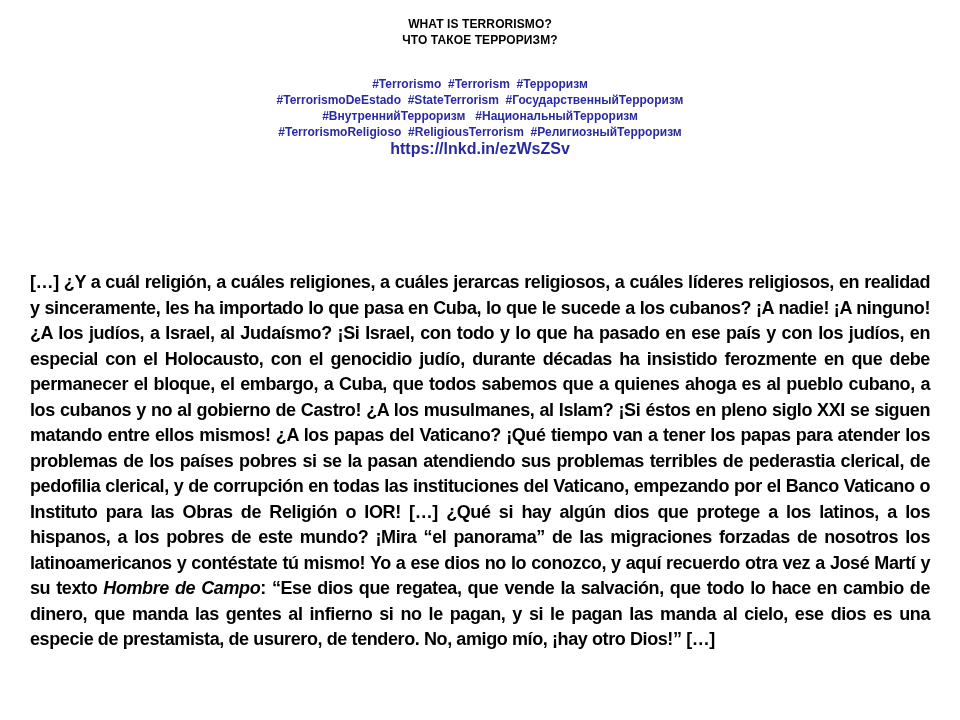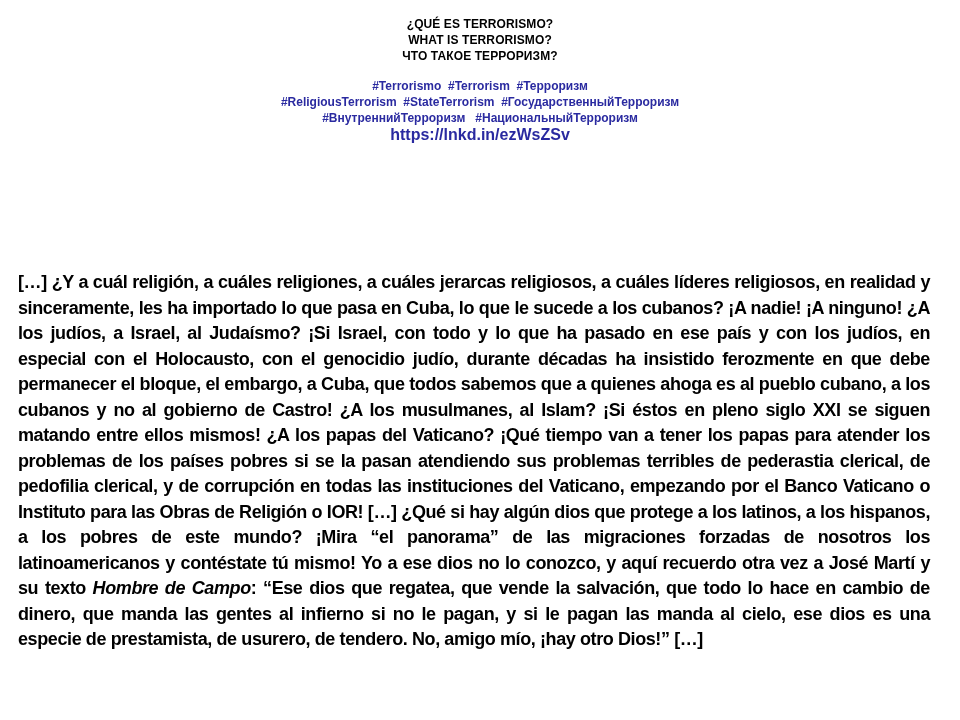--- a/index.html
+++ b/index.html
@@ -20,67 +20,67 @@
     text-align: center;
   }
   .title-line {
     font-size: 12px;
     font-weight: bold;
     color: #000000;
     line-height: 16px;
     letter-spacing: 0.1px;
   }
   .tags-block {
-    margin-top: 14px;
+    margin-top: 28px;
     text-align: center;
   }
   .tag-line {
     font-size: 12px;
     font-weight: bold;
     color: #2A2AA0;
     line-height: 16px;
     white-space: pre-wrap;
   }
   .url-line {
     font-size: 16px;
     font-weight: bold;
     color: #2A2AA0;
     line-height: 16px;
     text-decoration: none;
     display: inline-block;
   }
   .body-text {
     position: absolute;
-    left: 18px;
+    left: 30px;
     right: 30px;
     top: 270px;
     text-align: justify;
     font-size: 18px;
     font-weight: bold;
     color: #000000;
     line-height: 25.5px;
     letter-spacing: -0.4px;
   }
   .italic-phrase {
     font-style: italic;
   }
 </style>
 </head>
 <body>
 
 <div class="slide">
 
   <div class="header">
-    <div class="title-line">¿QUÉ ES TERRORISMO?</div>
     <div class="title-line">WHAT IS TERRORISMO?</div>
     <div class="title-line">ЧТО ТАКОЕ ТЕРРОРИЗМ?</div>
 
     <div class="tags-block">
       <div class="tag-line">#Terrorismo  #Terrorism  #Терроризм</div>
-      <div class="tag-line">#ReligiousTerrorism  #StateTerrorism  #ГосударственныйТерроризм</div>
+      <div class="tag-line">#TerrorismoDeEstado  #StateTerrorism  #ГосударственныйТерроризм</div>
       <div class="tag-line">#ВнутреннийТерроризм   #НациональныйТерроризм</div>
+      <div class="tag-line">#TerrorismoReligioso  #ReligiousTerrorism  #РелигиозныйТерроризм</div>
       <a class="url-line" href="#">https://lnkd.in/ezWsZSv</a>
     </div>
   </div>
 
   <div class="body-text"><span>[…] ¿Y a cuál religión, a cuáles religiones, a cuáles jerarcas religiosos, a cuáles líderes religiosos, en realidad y sinceramente, les ha importado lo que pasa en Cuba, lo que le sucede a los cubanos? ¡A nadie! ¡A ninguno! ¿A los judíos, a Israel, al Judaísmo? ¡Si Israel, con todo y lo que ha pasado en ese país y con los judíos, en especial con el Holocausto, con el genocidio judío, durante décadas ha insistido ferozmente en que debe permanecer el bloque, el embargo, a Cuba, que todos sabemos que a quienes ahoga es al pueblo cubano, a los cubanos y no al gobierno de Castro! ¿A los musulmanes, al Islam? ¡Si éstos en pleno siglo XXI se siguen matando entre ellos mismos! ¿A los papas del Vaticano? ¡Qué tiempo van a tener los papas para atender los problemas de los países pobres si se la pasan atendiendo sus problemas terribles de pederastia clerical, de pedofilia clerical, y de corrupción en todas las instituciones del Vaticano, empezando por el Banco Vaticano o Instituto para las Obras de Religión o IOR! […] ¿Qué si hay algún dios que protege a los latinos, a los hispanos, a los pobres de este mundo? ¡Mira “el panorama” de las migraciones forzadas de nosotros los latinoamericanos y contéstate tú mismo! Yo a ese dios no lo conozco, y aquí recuerdo otra vez a José Martí y su texto </span><span class="italic-phrase">Hombre de Campo</span><span>: “Ese dios que regatea, que vende la salvación, que todo lo hace en cambio de dinero, que manda las gentes al infierno si no le pagan, y si le pagan las manda al cielo, ese dios es una especie de prestamista, de usurero, de tendero. No, amigo mío, ¡hay otro Dios!” […]</span></div>
 
 </div>
 
 </body></html>

